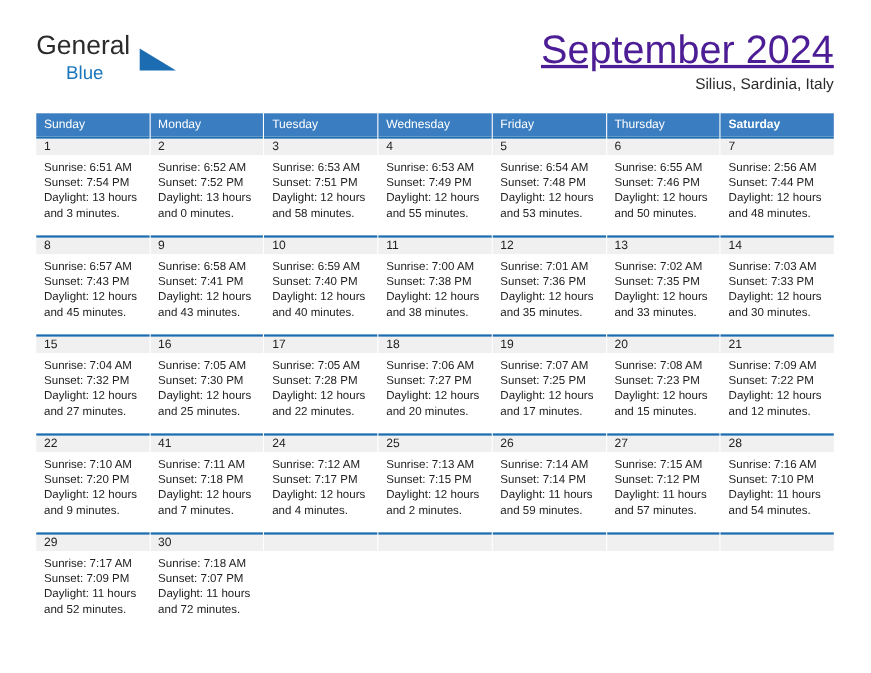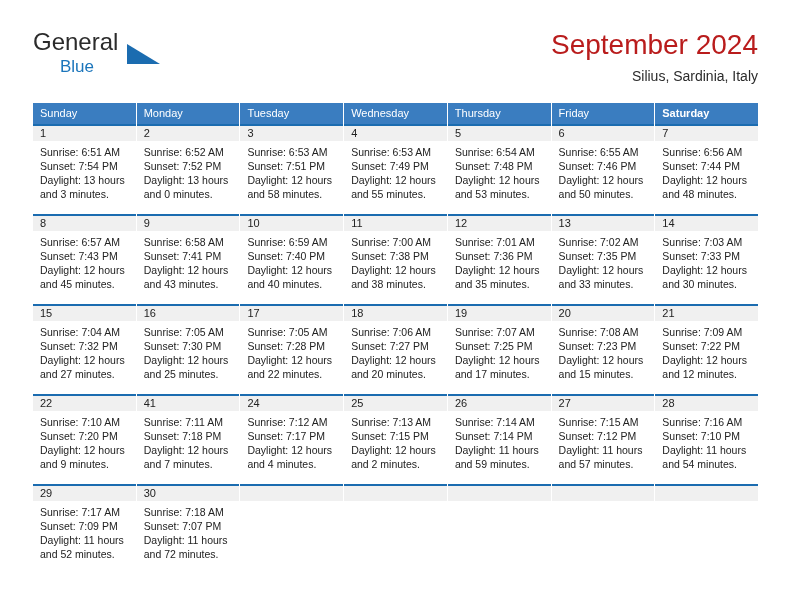--- a/index.html
+++ b/index.html
@@ -64,47 +64,47 @@
     border-left: 33px solid #1b6cb0;
     border-top: 20px solid transparent;
   }
   .title-block {
     position: absolute;
     right: 0;
     top: 0;
     text-align: right;
   }
   .cal-title {
-    font-size: 28px;
-    color: #b91c1c;
+    font-size: 36px;
+    color: #4c1d95;
     line-height: 34px;
     font-weight: normal;
     margin: 0;
     white-space: nowrap;
+    text-decoration: underline;
   }
   .cal-subtitle {
     font-size: 14px;
     color: #2b2b2b;
     line-height: 18px;
     margin: 5px 0 0 0;
     white-space: nowrap;
   }
 
   
   .calendar {
     position: absolute;
     left: 33px;
     top: 103px;
     width: 725px;
   }
   .dow-row {
     display: flex;
     width: 100%;
     height: 21px;
-    justify-content: flex-end;
   }
   .dow {
     flex: 1 1 0;
     background: #3a7dc0;
     color: #ffffff;
     font-size: 11px;
     line-height: 21px;
     padding-left: 7px;
     box-sizing: border-box;
     margin-right: 1px;
@@ -168,22 +168,22 @@
     </div>
 
   </div>
 
   <div class="calendar">
     <div class="dow-row">
         <div class="dow">Sunday</div>
         <div class="dow">Monday</div>
         <div class="dow">Tuesday</div>
         <div class="dow">Wednesday</div>
+        <div class="dow">Friday</div>
         <div class="dow">Thursday</div>
-        <div class="dow">Friday</div>
         <div class="dow">Saturday</div>
       </div>
     <div class="weeks">
         <div class="week-row">
           <div class="daycell">
             <div class="daynum-band">
               <span class="daynum">1</span>
             </div>
             <div class="dayinfo">
               <div>Sunrise: 6:51 AM</div>
@@ -245,21 +245,21 @@
               <div>Sunset: 7:46 PM</div>
               <div>Daylight: 12 hours</div>
               <div>and 50 minutes.</div>
             </div>
           </div>
           <div class="daycell">
             <div class="daynum-band">
               <span class="daynum">7</span>
             </div>
             <div class="dayinfo">
-              <div>Sunrise: 6:56 AM</div>
+              <div>Sunrise: 2:56 AM</div>
               <div>Sunset: 7:44 PM</div>
               <div>Daylight: 12 hours</div>
               <div>and 48 minutes.</div>
             </div>
           </div>
         </div>
         <div class="week-row">
           <div class="daycell">
             <div class="daynum-band">
               <span class="daynum">8</span>

